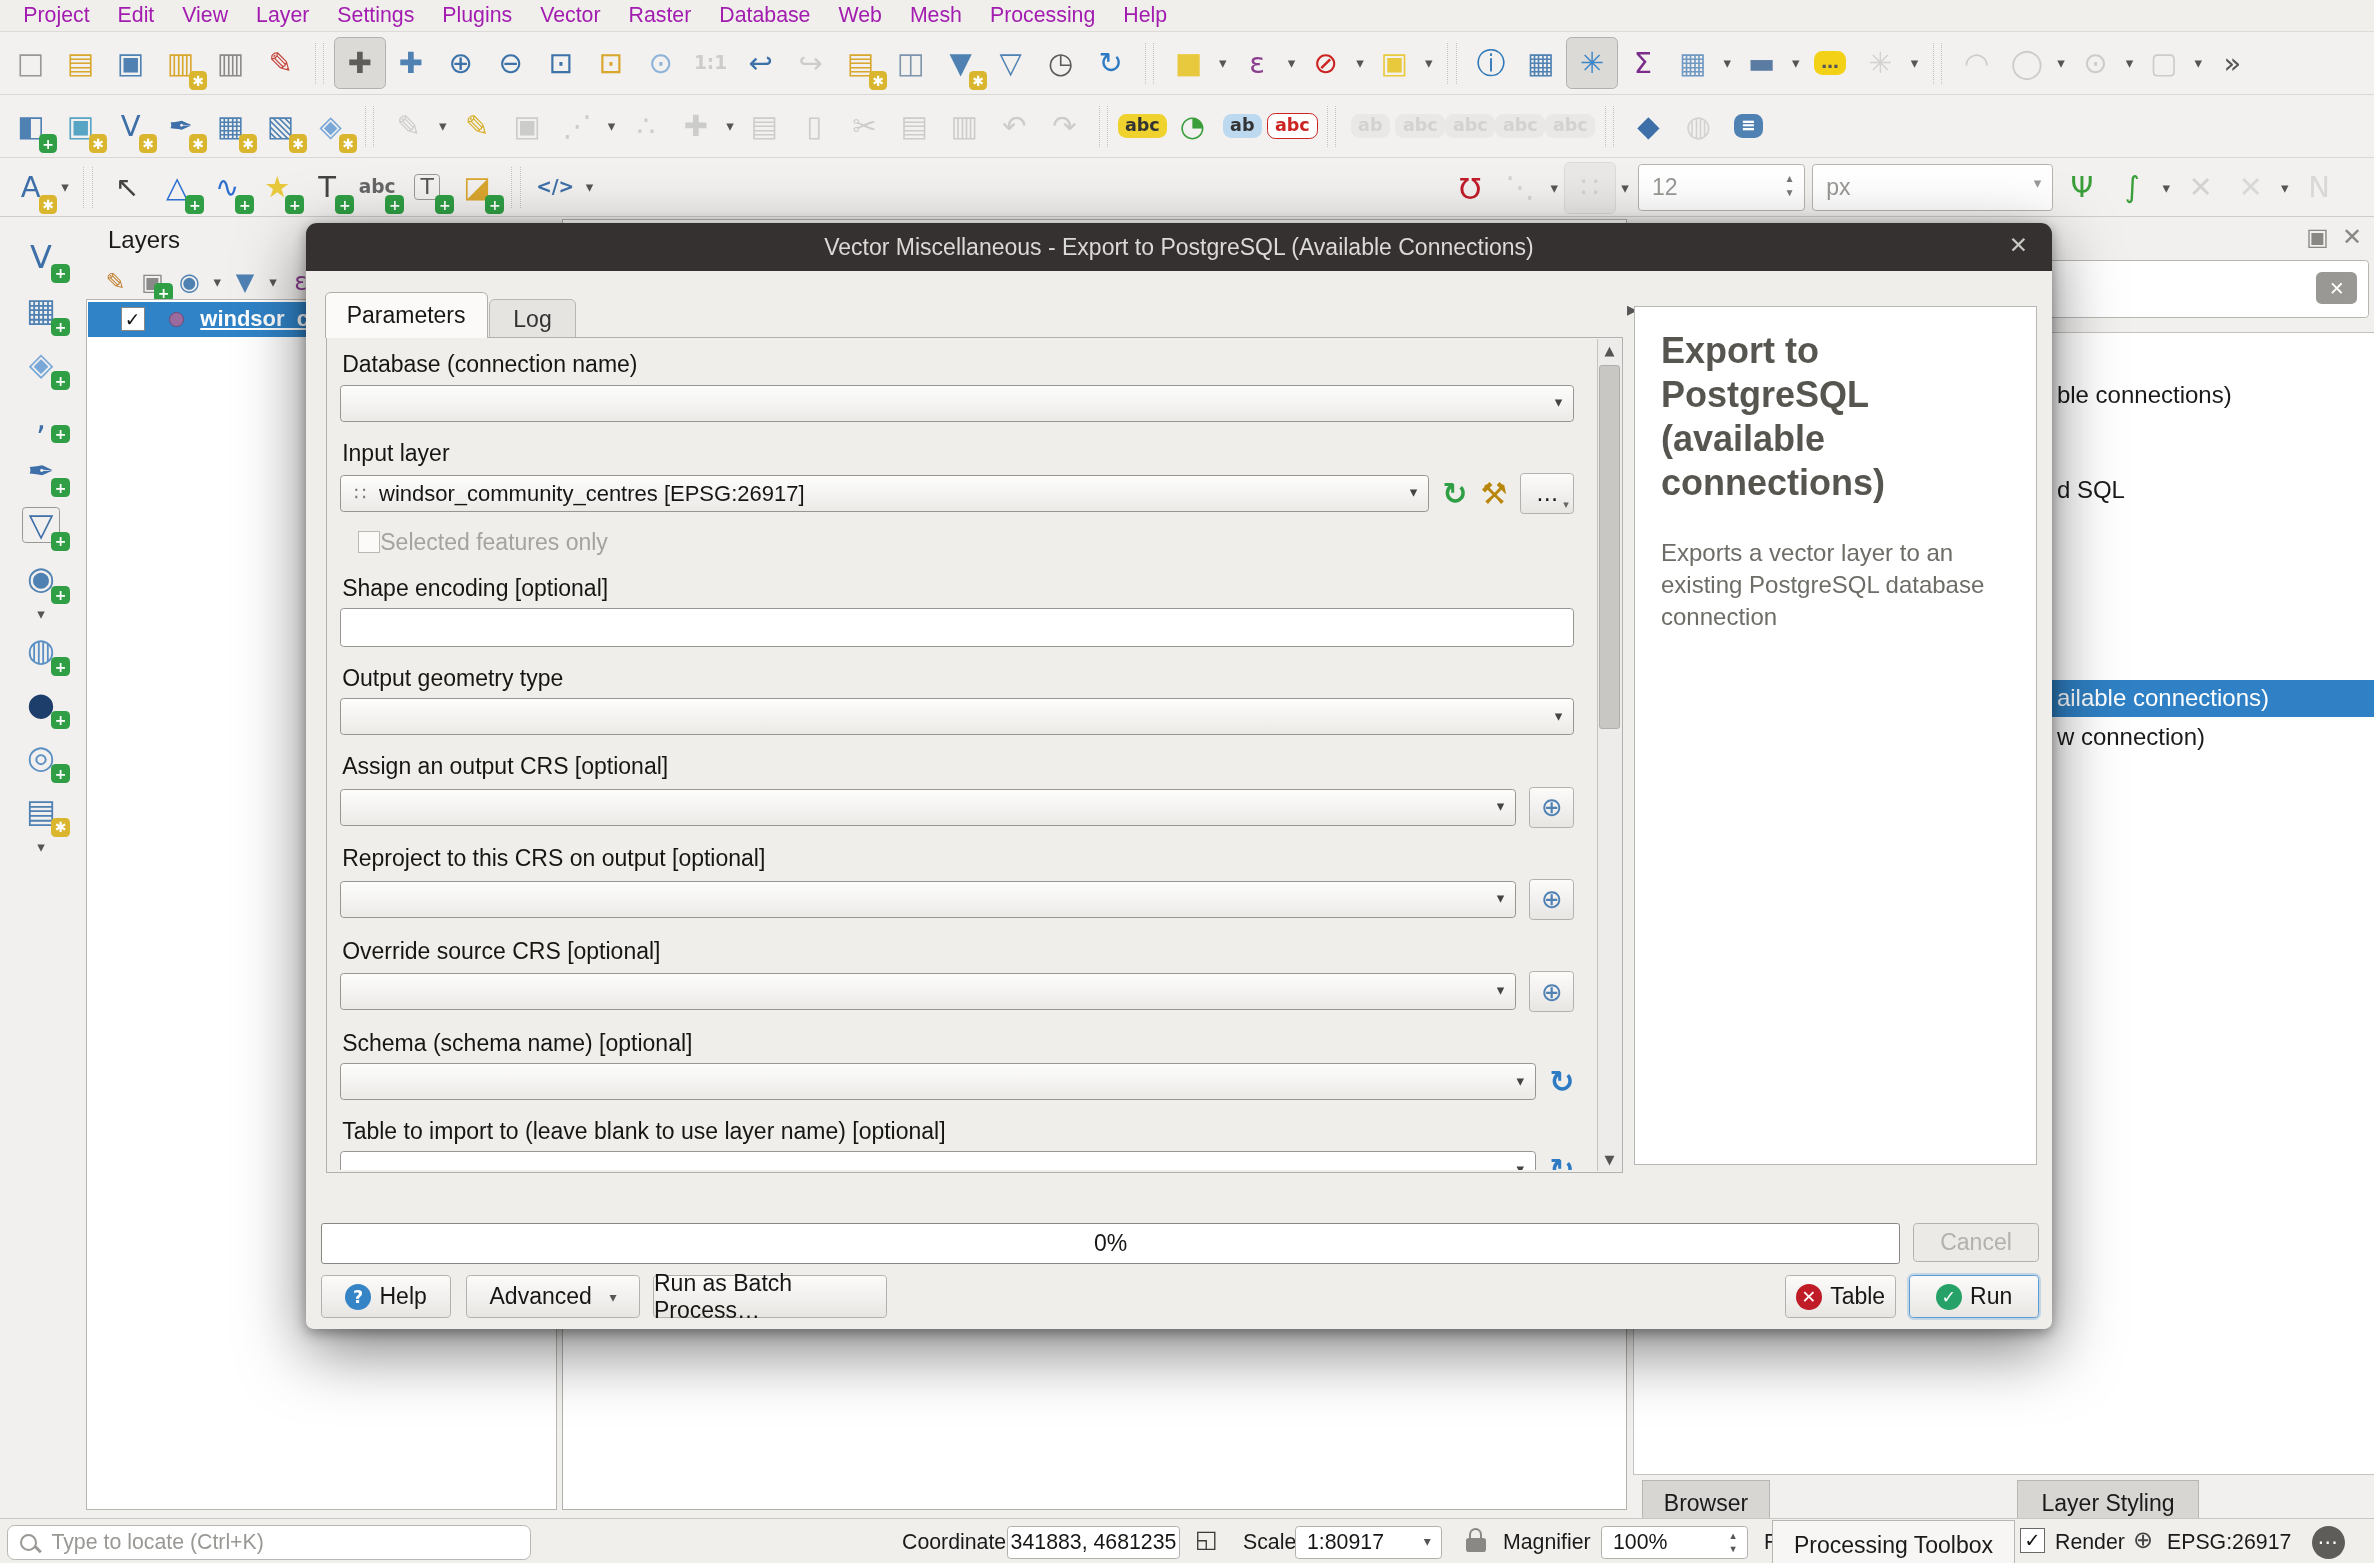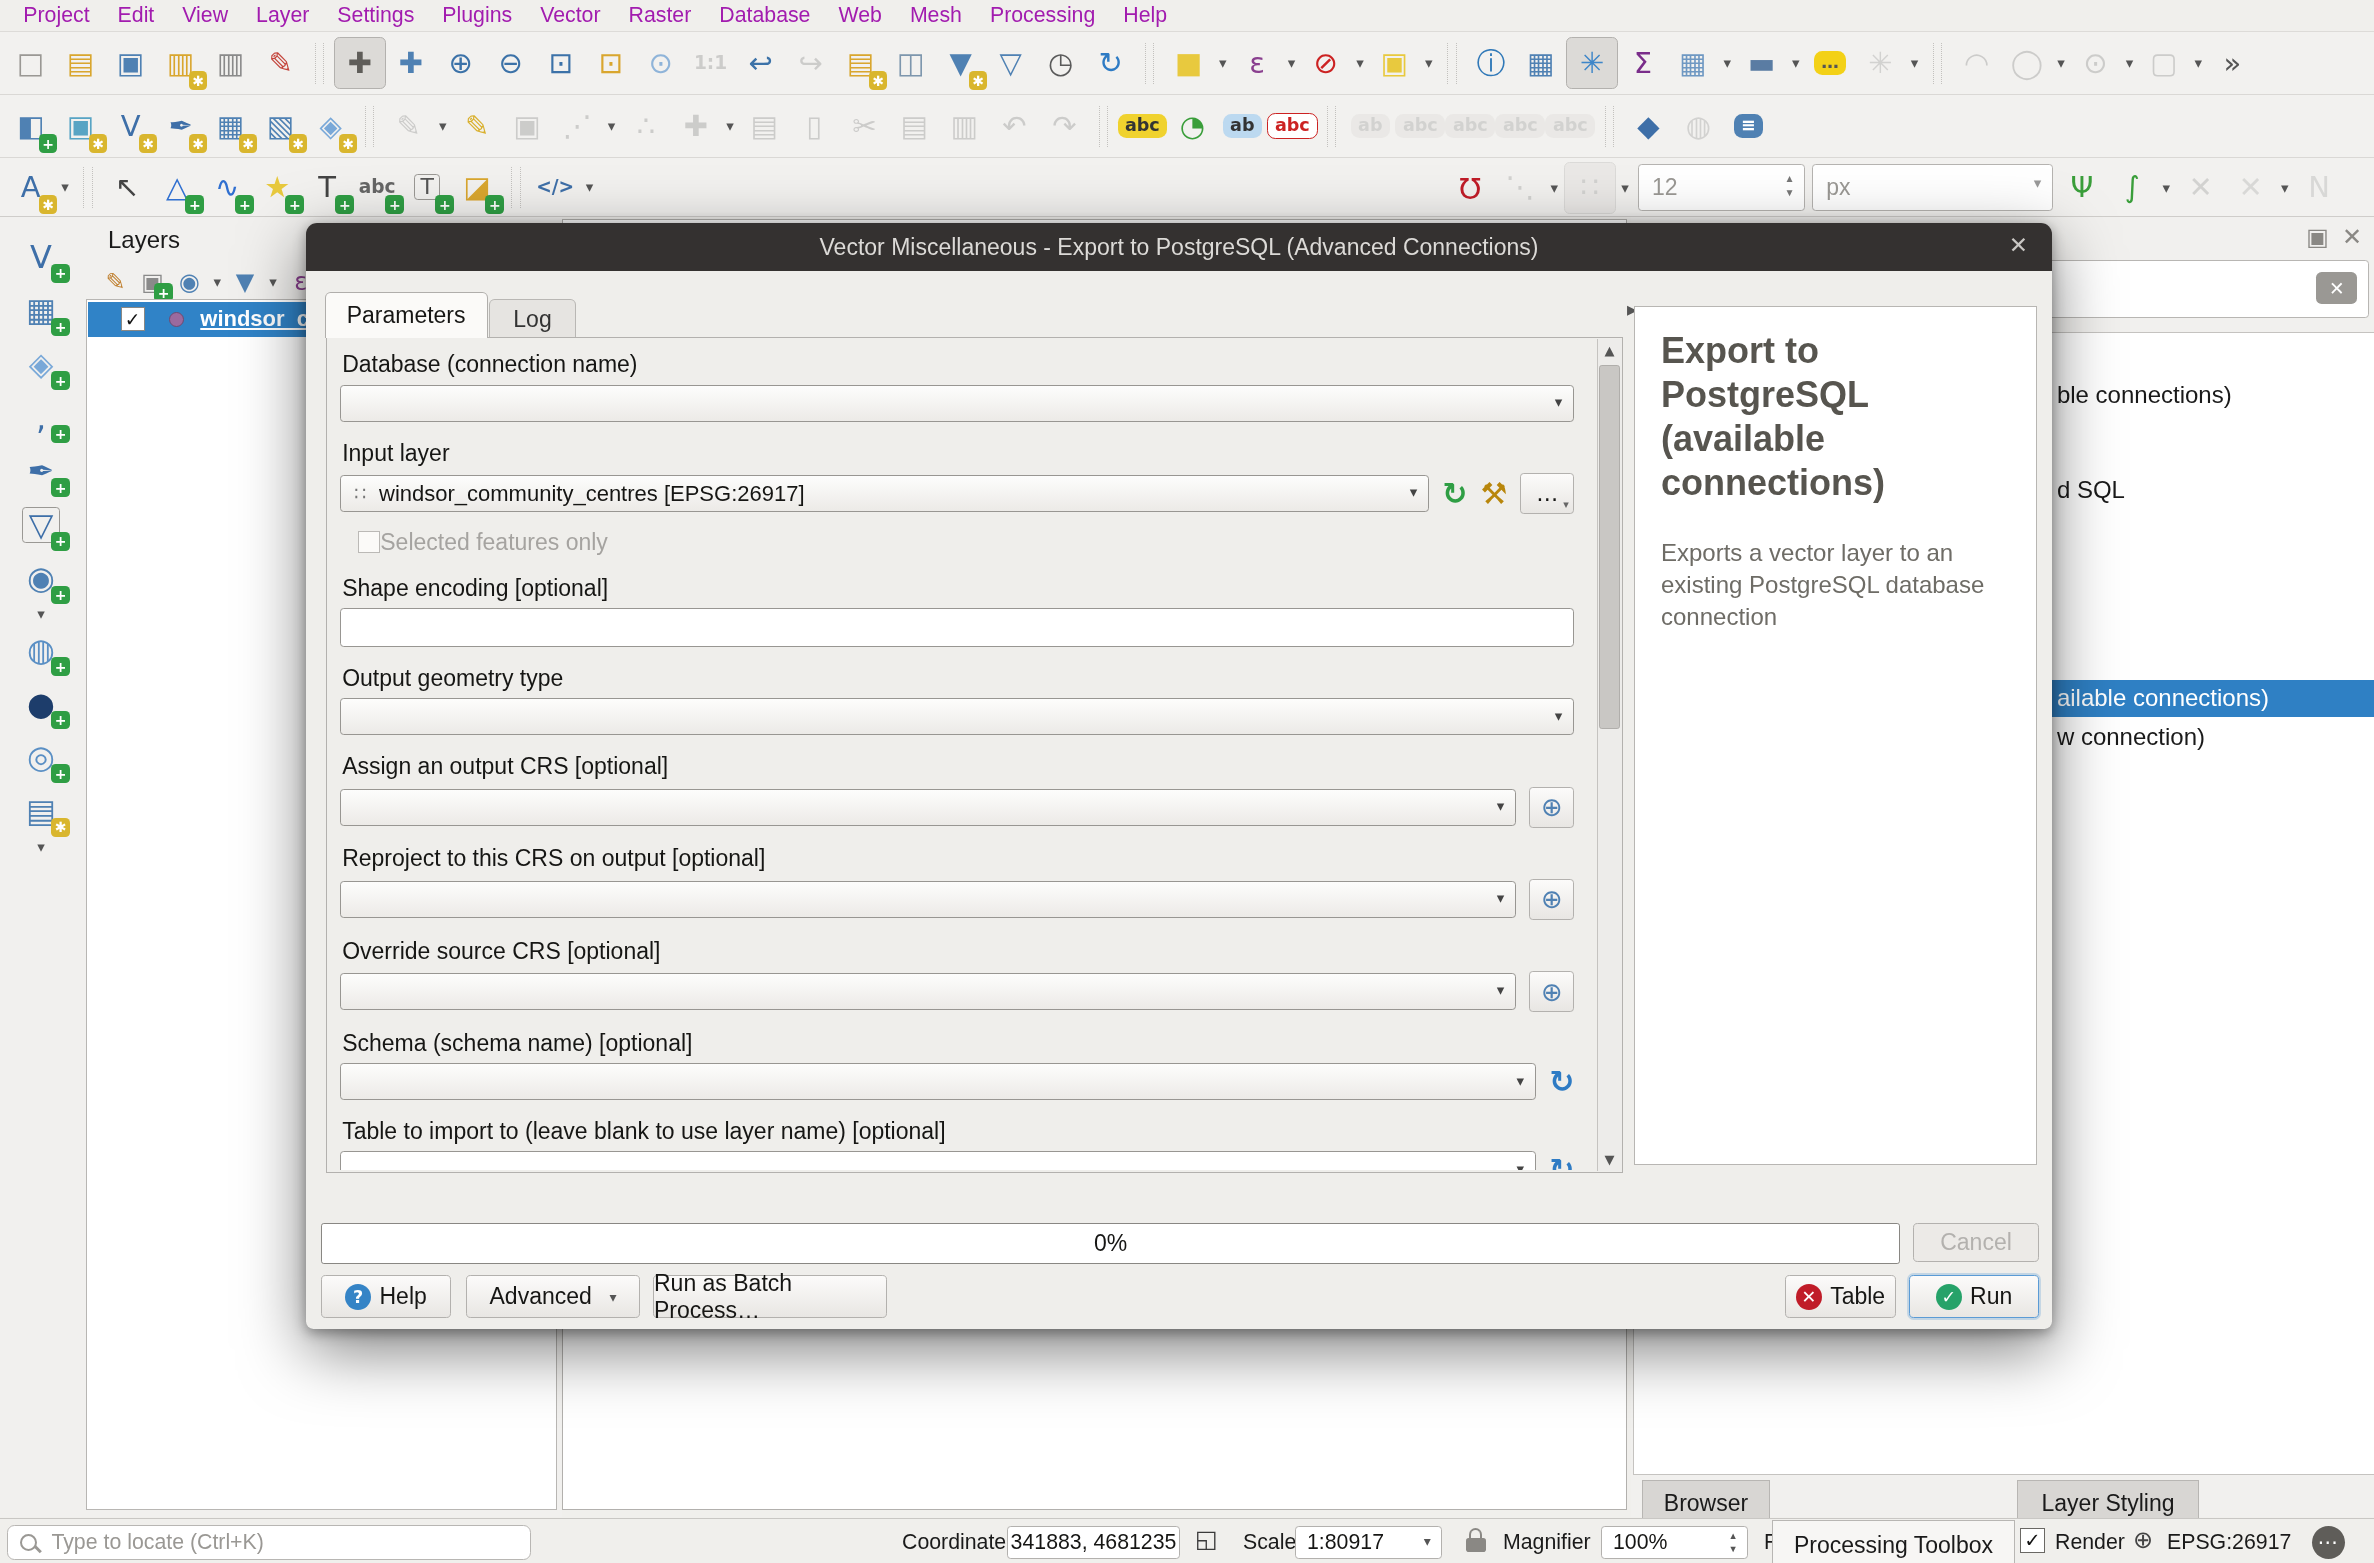--- a/index.html
+++ b/index.html
@@ -603,21 +603,21 @@
       </div>
       <span class="rp-row" style="left:423px;top:390px;">w connection)</span>
     </div>
   </div>
 
   <div class="dock-tab" style="left:1642px;width:128px;">Browser</div>
   <div class="dock-tab active" style="left:1772px;width:243px;margin-top:40px;">Processing Toolbox</div>
   <div class="dock-tab" style="left:2017px;width:182px;">Layer Styling</div>
 
   <div class="dialog">
-    <div class="dtitle">Vector Miscellaneous - Export to PostgreSQL (Advanced Connections)</div>
+    <div class="dtitle">Vector Miscellaneous - Export to PostgreSQL (Available Connections)</div>
     <span class="dclose ic">✕</span>
 
     <div class="dtab active">Parameters</div>
     <div class="dtab inactive">Log</div>
     <span class="collapse-arrow ic">▸</span>
 
     <div class="pane">
       <div class="form">
 
         <div class="flabel" style="margin-top:5px;">Database (connection name)</div>

